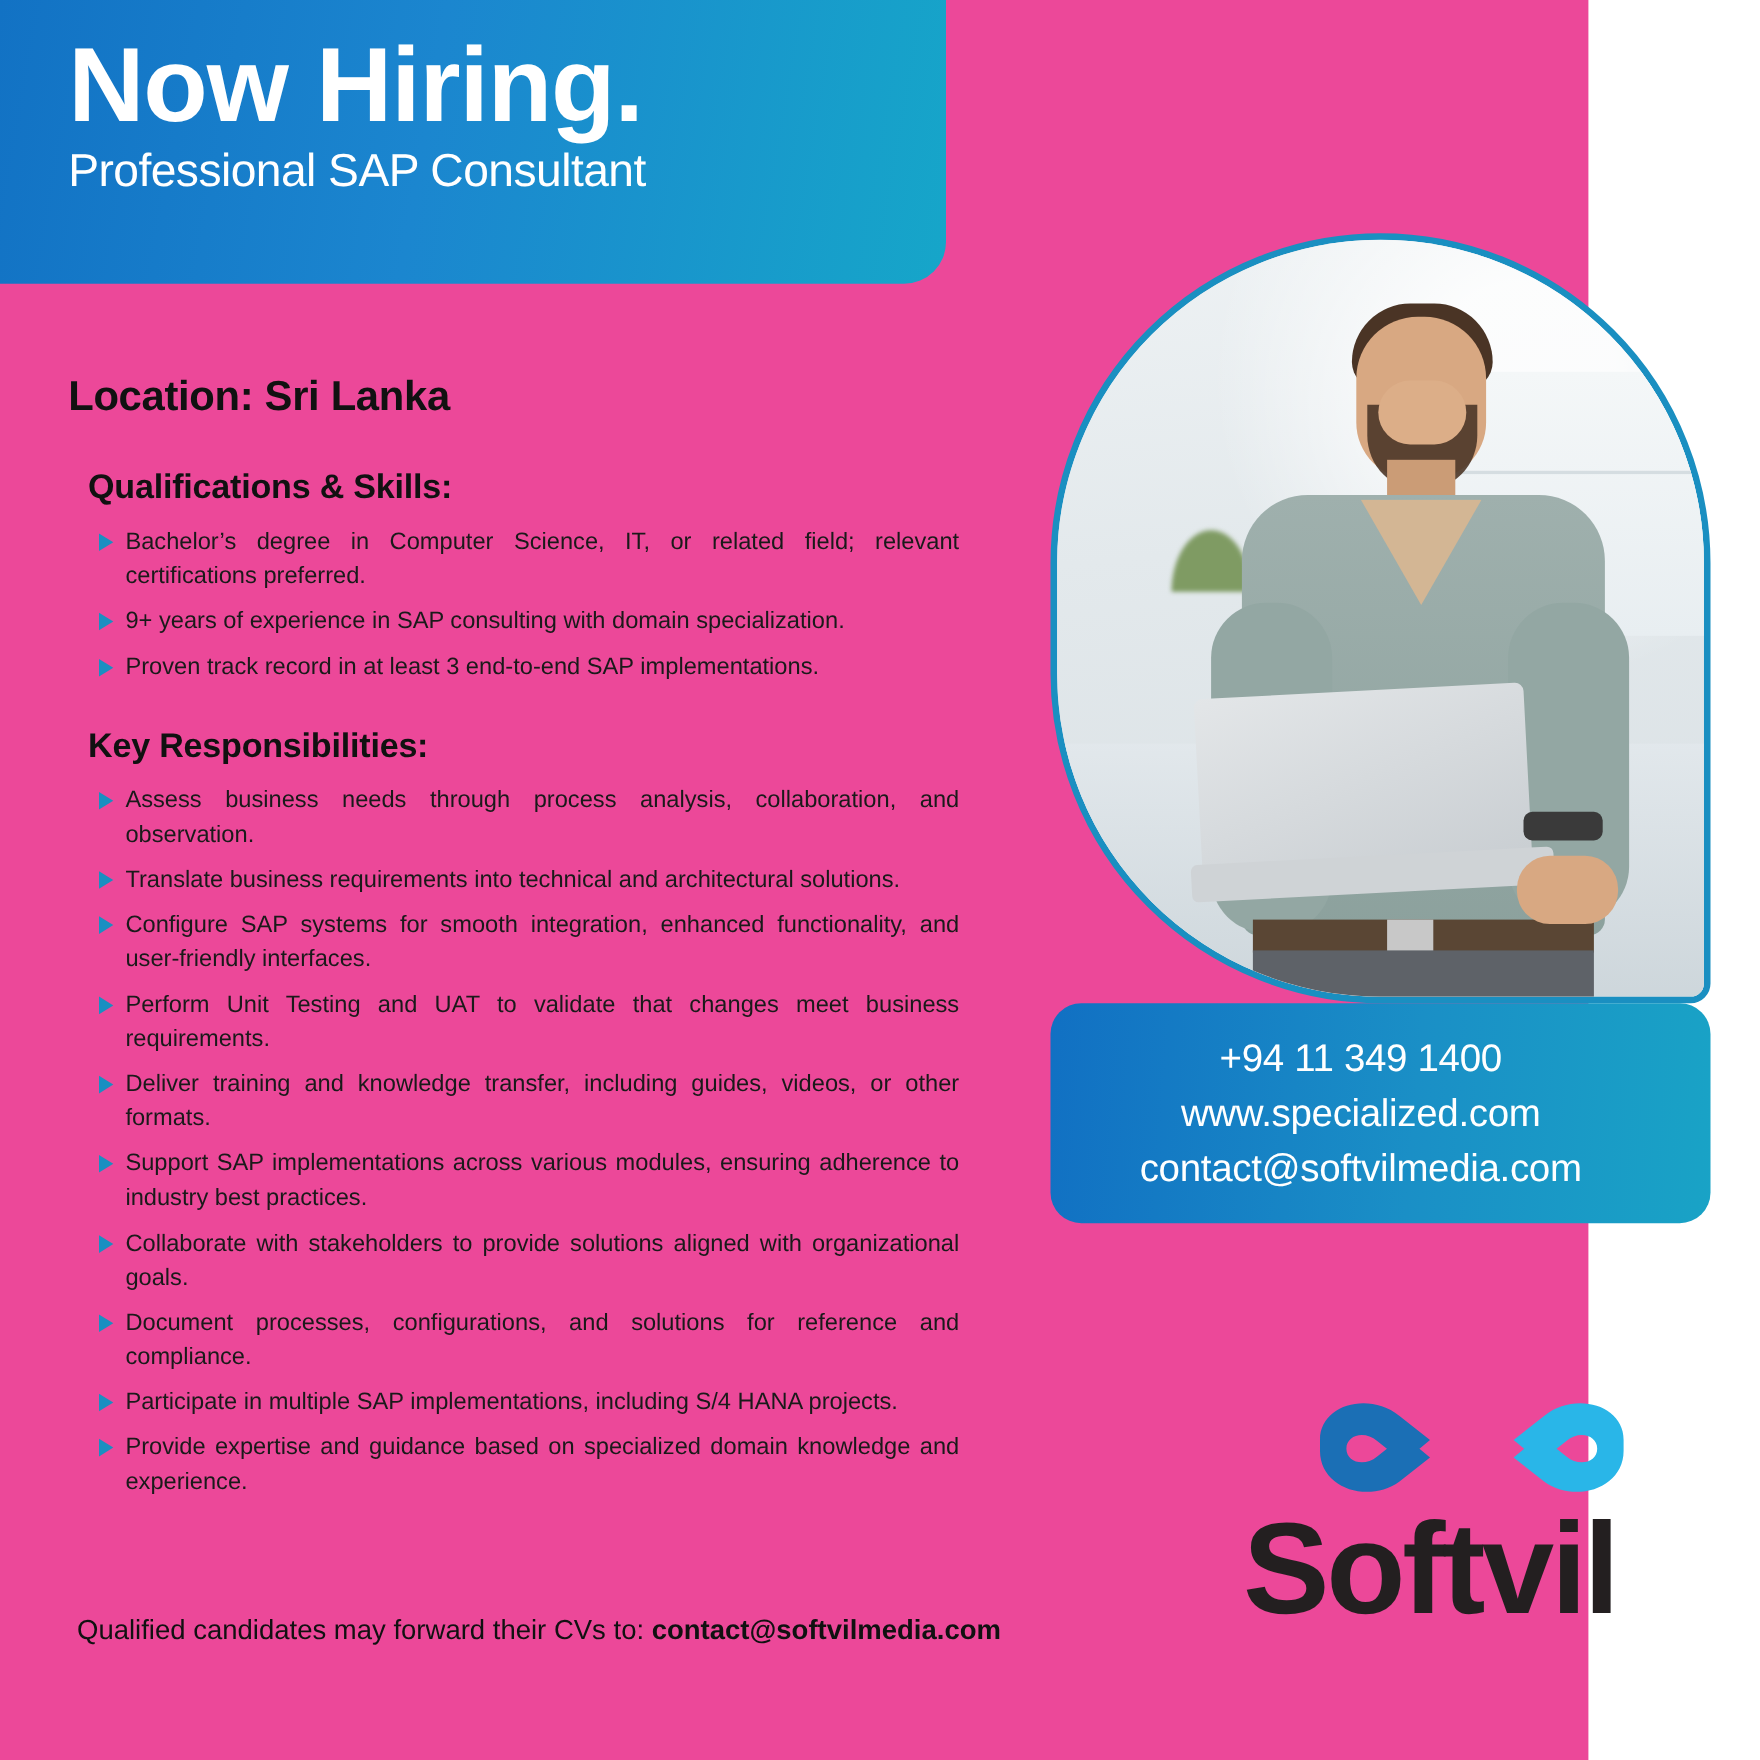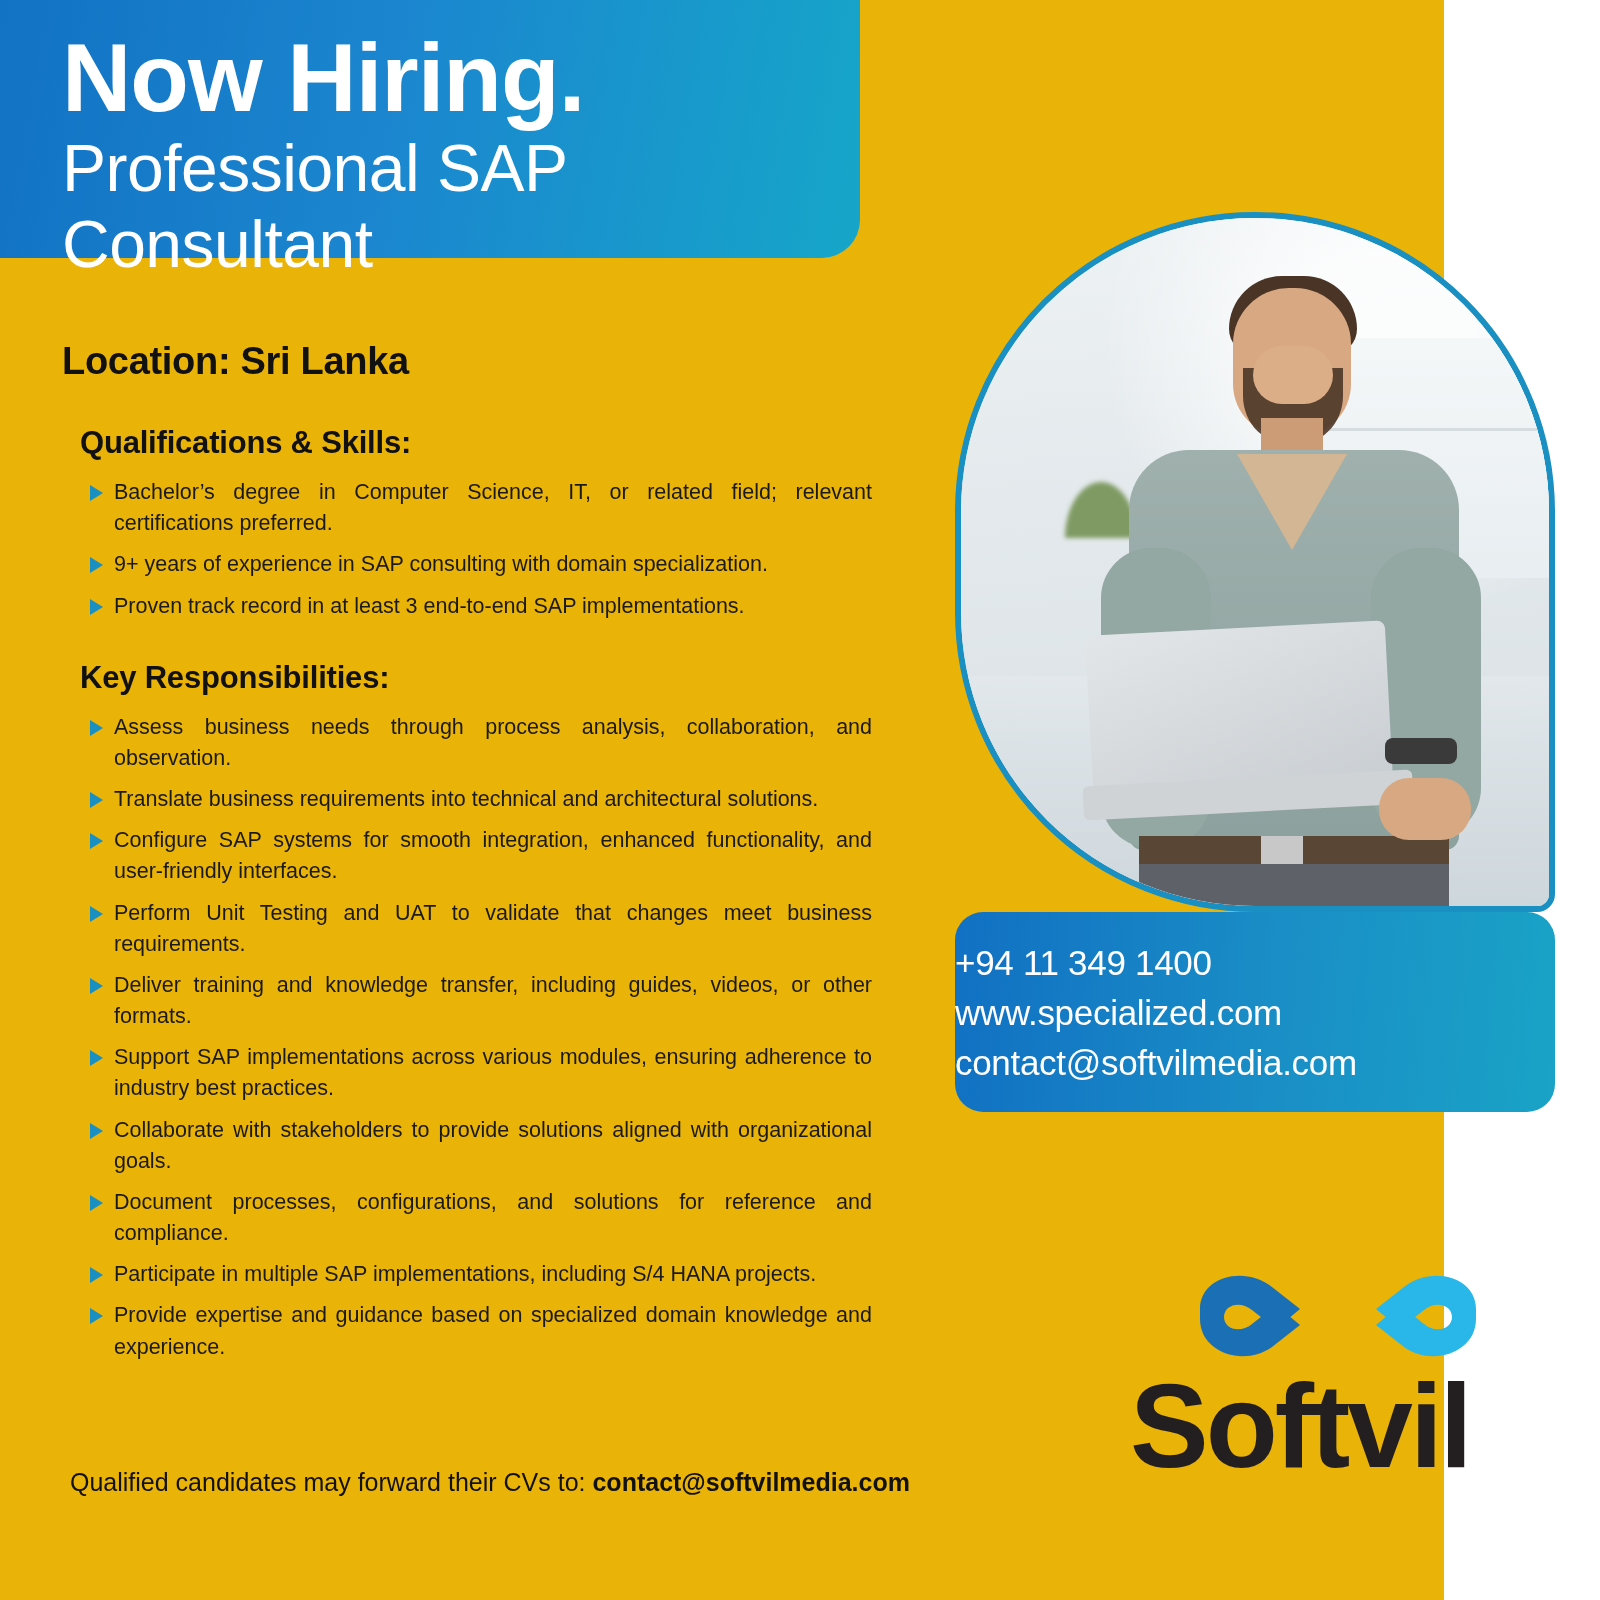--- a/index.html
+++ b/index.html
@@ -5,42 +5,42 @@
   * { box-sizing: border-box; margin: 0; padding: 0; }
   html, body {
     width: 1600px; height: 1600px;
     background: #ffffff;
     font-family: "Liberation Sans", sans-serif;
     overflow: hidden;
   }
   .poster {
     position: relative;
     width: 1444px; height: 1600px;
-    background: #eab308;
+    background: #ec4899;
   }
 
   
   .header-banner {
     position: absolute;
     top: 0; left: 0;
     width: 860px; height: 258px;
     background: linear-gradient(100deg, #1272c4 0%, #1b86cf 45%, #16a6c9 100%);
     border-bottom-right-radius: 38px;
     padding: 28px 40px 0 62px;
   }
   .headline {
     color: #ffffff;
     font-size: 96px;
     font-weight: 700;
     letter-spacing: -1px;
     line-height: 1.05;
   }
   .subheadline {
     color: #ffffff;
-    font-size: 66px;
+    font-size: 42px;
     font-weight: 400;
     line-height: 1.15;
     margin-top: 2px;
     letter-spacing: -0.5px;
   }
 
   
   .content {
     position: absolute;
     left: 62px;
@@ -193,21 +193,21 @@
   
   .contact-card {
     position: absolute;
     left: 955px;
     top: 912px;
     width: 600px;
     height: 200px;
     background: linear-gradient(95deg, #1170c3 0%, #1a8fc6 55%, #19a3c6 100%);
     border-radius: 28px 28px 28px 28px;
     padding: 26px 36px 0 0;
-    text-align: left;
+    text-align: center;
   }
   .contact-card div {
     color: #ffffff;
     font-size: 35px;
     line-height: 1.43;
     font-weight: 400;
     letter-spacing: -0.3px;
   }
 
   

